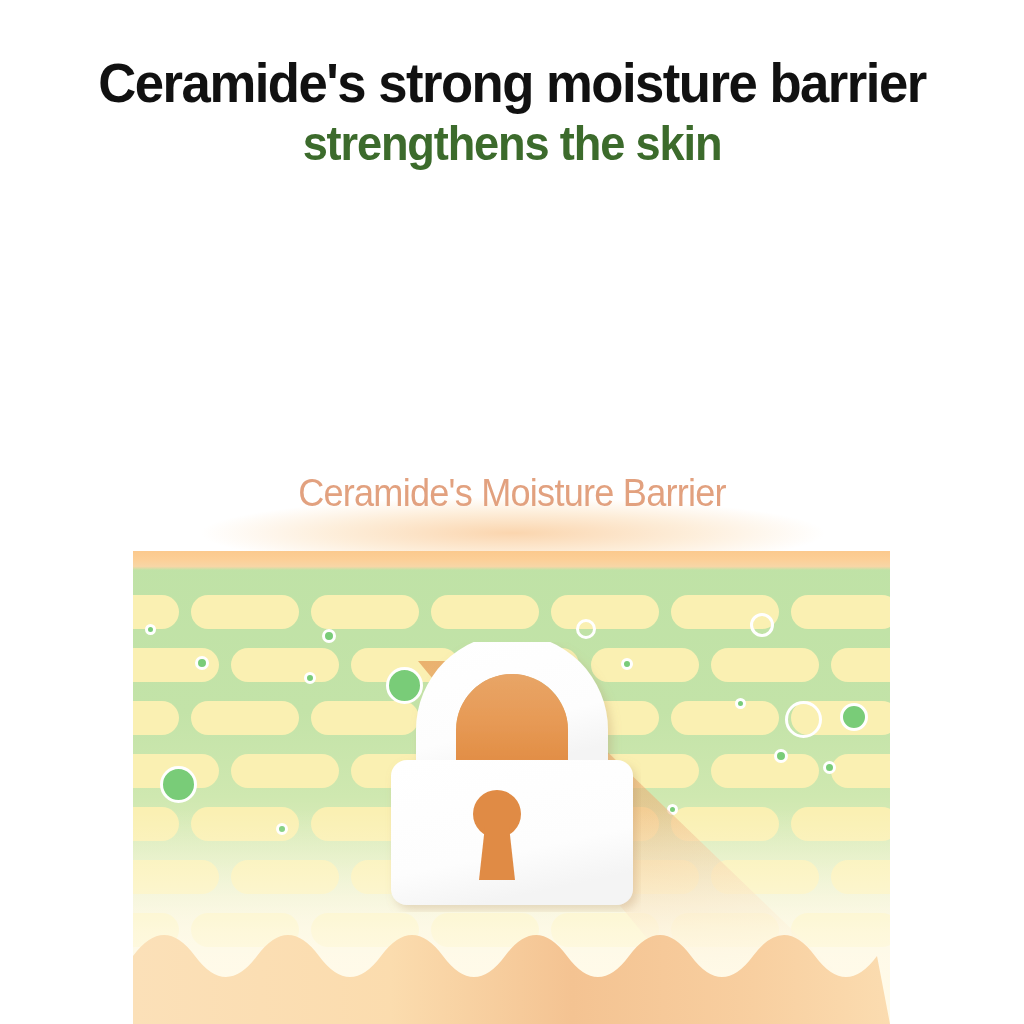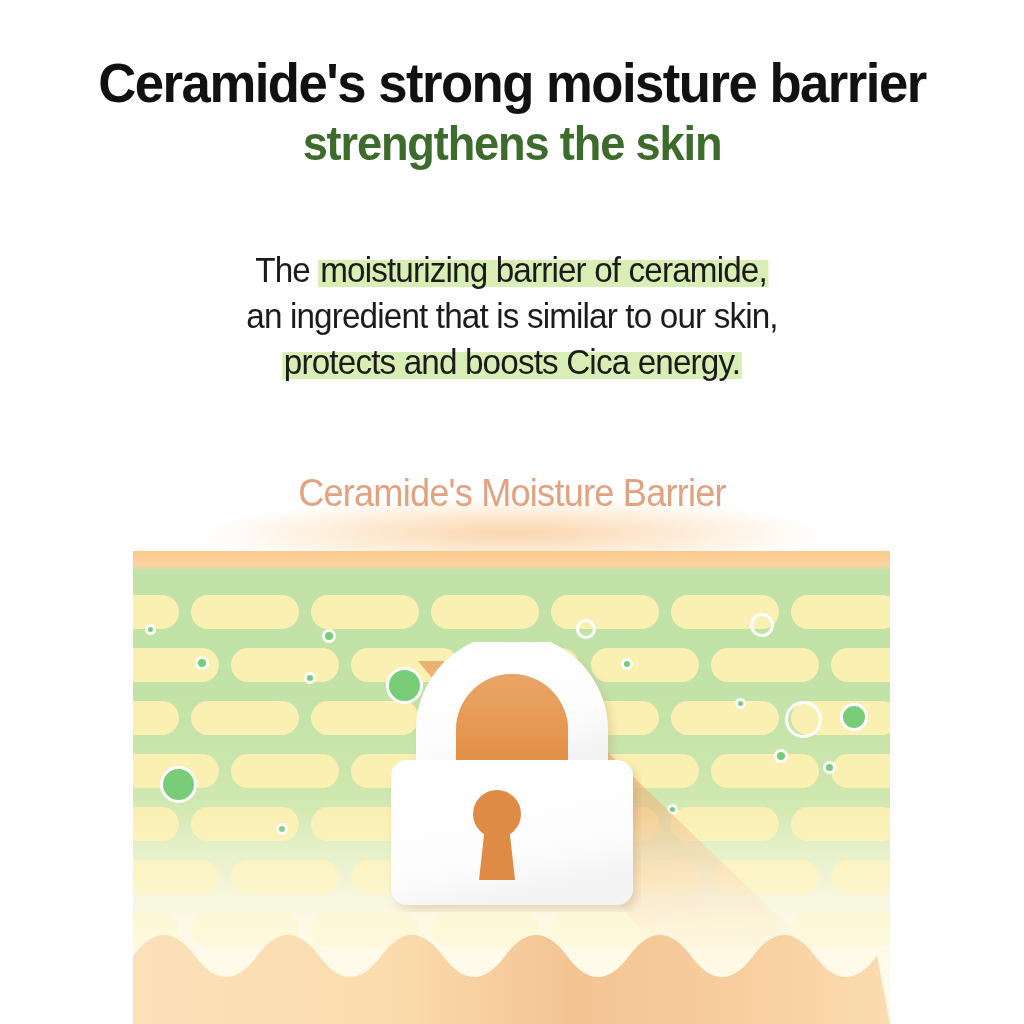--- a/index.html
+++ b/index.html
@@ -223,29 +223,20 @@
 </head>
 <body>
 
 <div class="page">
 
   <div class="headline-block">
     <span class="headline-main">Ceramide's strong moisture barrier</span>
     <span class="headline-sub">strengthens the skin</span>
   </div>
 
-  <div class="body-block">
-    <span class="body-line">
-      <span>The </span><span class="hl">moisturizing barrier of ceramide,</span>
-    </span>
-    <span class="body-line">an ingredient that is similar to our skin,</span>
-    <span class="body-line">
-      <span class="hl">protects and boosts Cica energy.</span>
-    </span>
-  </div>
 
   <div class="illus-halo"></div>
 
   <div class="illus-title">Ceramide's Moisture Barrier</div>
 
   <div class="panel">
 
     <div class="panel-green"></div>
     <div class="panel-top-band"></div>
 

